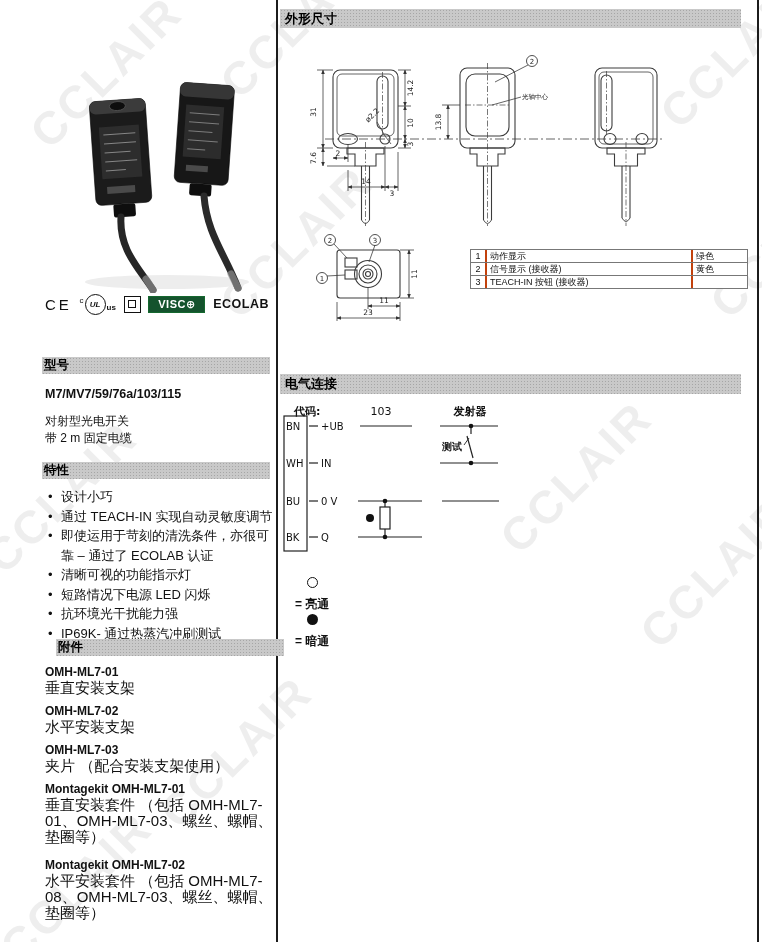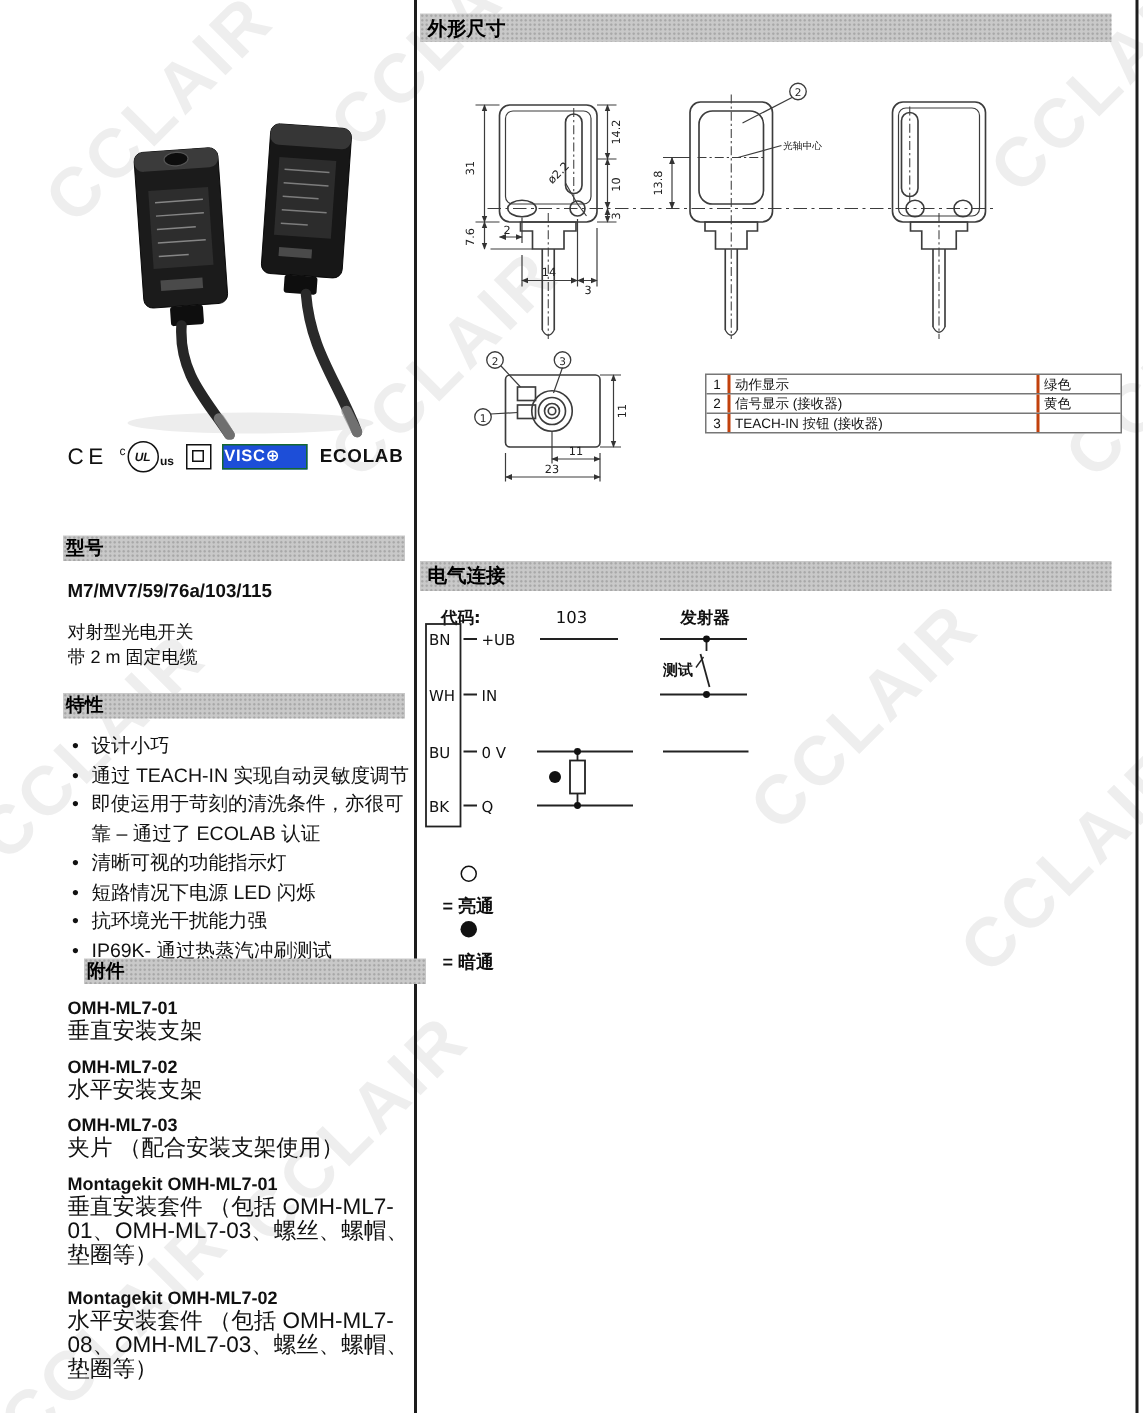--- a/index.html
+++ b/index.html
@@ -23,22 +23,22 @@
   .logos{position:absolute;left:45px;top:291px;width:224px;height:26px;display:flex;
          align-items:center;justify-content:space-between;}
   .ce{font-size:15px;letter-spacing:3px;font-weight:400;}
   .ulmark{display:flex;align-items:center;font-size:8px;}
   .ulcirc{width:19px;height:19px;border:1.6px solid #111;border-radius:50%;display:flex;
           align-items:center;justify-content:center;font-size:8px;font-weight:bold;font-style:italic;}
   .ulc{margin-bottom:7px;margin-right:1px;}
   .ulus{margin-top:7px;margin-left:1px;font-weight:bold;}
   .sq2{width:15px;height:15px;border:1.5px solid #111;display:flex;align-items:center;justify-content:center;}
   .sq2 i{display:block;width:6px;height:6px;border:1.5px solid #111;}
-  .visco{width:55px;height:15px;background:#1d4ed8;border:1px solid #15682f;color:#fff;
-         font-size:11px;font-weight:bold;line-height:15px;letter-spacing:0.5px;}
+  .visco{width:55px;height:15px;background:#14532d;border:1px solid #15682f;color:#fff;
+         font-size:11px;font-weight:bold;text-align:center;line-height:15px;letter-spacing:0.5px;}
   .ecolab{font-size:12.5px;font-weight:bold;letter-spacing:0.5px;}
   .indtable{position:absolute;left:470px;top:249px;width:276px;border:1px solid #777;
             font-size:9px;line-height:12px;background:#fff;}
   .indrow{display:grid;grid-template-columns:14px 1fr 56px;border-top:1px solid #777;}
   .indrow:first-child{border-top:none;}
   .indrow span{padding:0 3px;border-left:2px solid #c2410c;overflow:hidden;white-space:nowrap;}
   .indrow span:first-child{border-left:none;text-align:center;}
   .legend{position:absolute;left:295px;top:577px;font-size:12px;font-weight:bold;line-height:19px;}
   .legrow{display:flex;align-items:center;gap:7px;flex-direction:column;}
   .dotO{display:inline-block;width:9px;height:9px;border:1.6px solid #111;border-radius:50%;background:#fff;}

